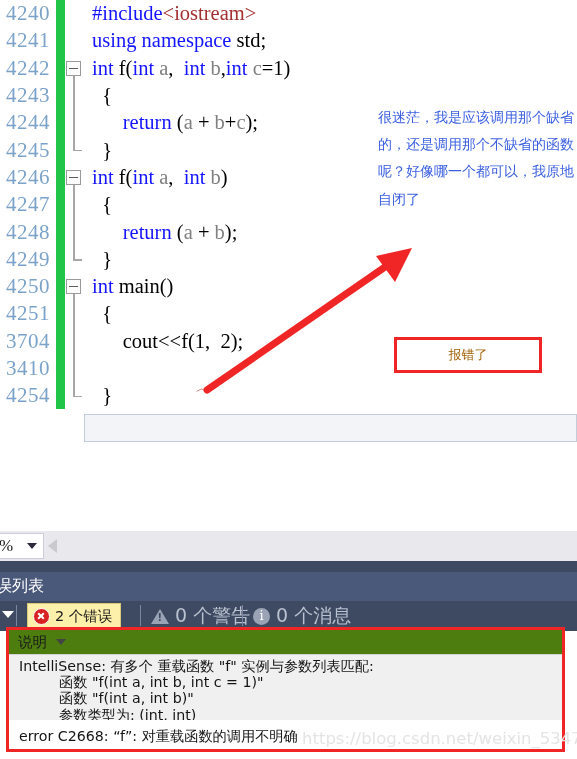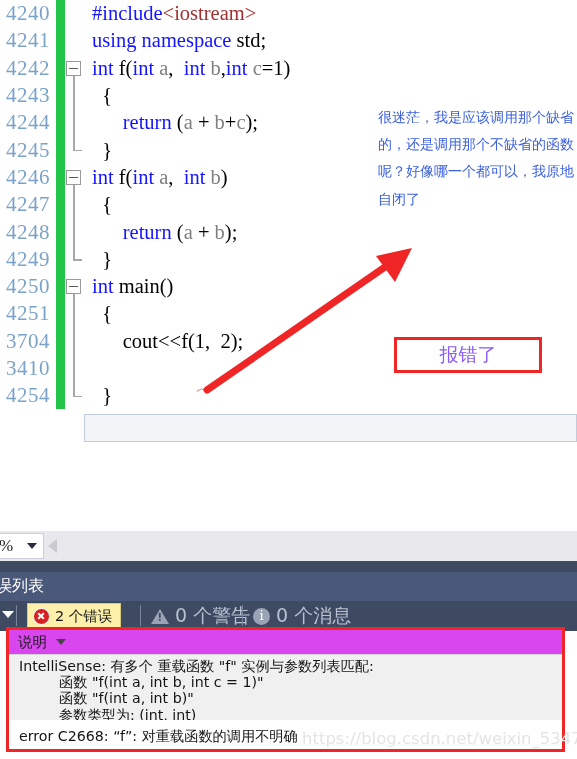--- a/index.html
+++ b/index.html
@@ -141,23 +141,23 @@
     left: 394px; top: 337px;
     width: 148px; height: 36px;
     border: 3px solid #f02626;
     background: #ffffff;
     box-sizing: border-box;
     display: flex;
     align-items: center;
     justify-content: center;
   }
   #annot-box span {
-    color: #8b5cf6;
-    font-family: "DejaVu Sans", sans-serif;
-    font-size: 19px;
+    color: #a16207;
+    font-family: "DejaVu Sans", sans-serif;
+    font-size: 13px;
   }
 
   
   #zoom-strip {
     position: absolute;
     left: 0; top: 531px;
     width: 577px; height: 30px;
     background: #e9e9ed;
   }
   #zoom-combo {
@@ -322,21 +322,21 @@
     border: 3px solid #f02626;
     box-sizing: border-box;
     pointer-events: none;
     z-index: 9;
   }
 
   #list-header {
     position: absolute;
     left: 9px; top: 630px;
     width: 553px; height: 25px;
-    background: #d946ef;
+    background: #4d7c0f;
     border-bottom: 1px solid #d4d4d4;
     box-sizing: border-box;
     display: flex;
     align-items: center;
   }
   #list-header .hdr-label {
     font-family: "DejaVu Sans", sans-serif;
     font-size: 14.5px;
     color: #1a1a1a;
     margin-left: 9px;

